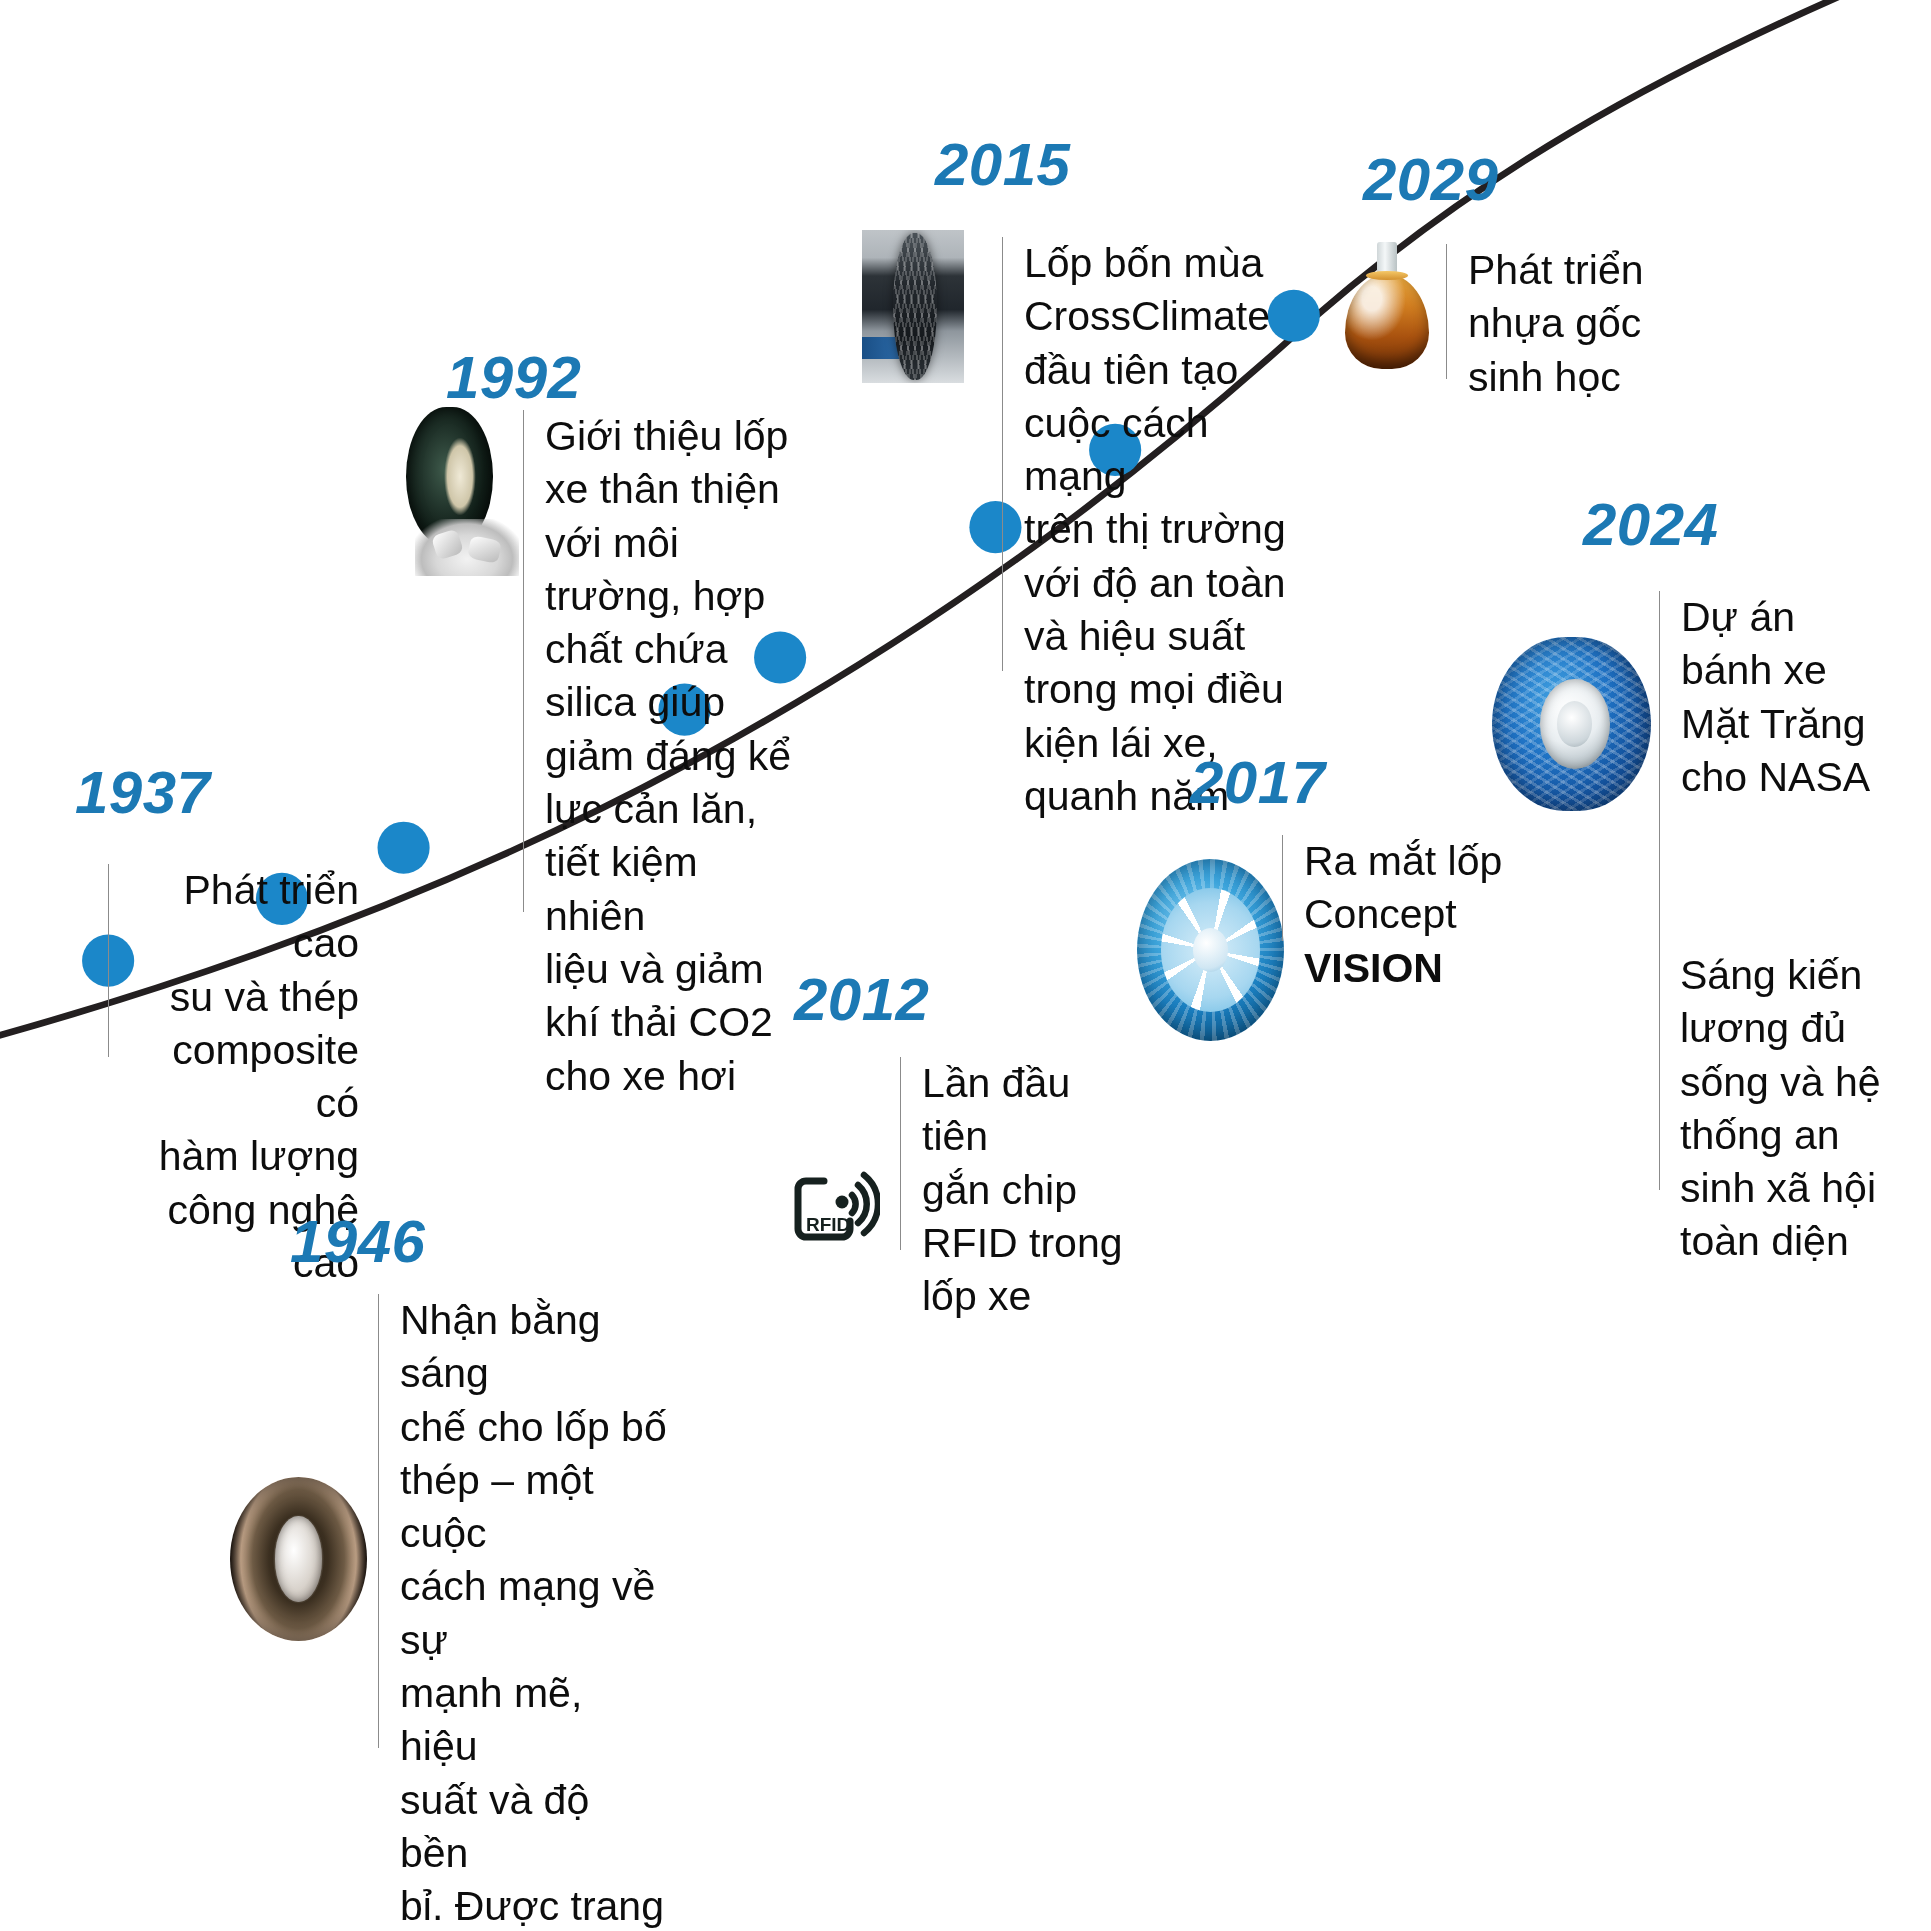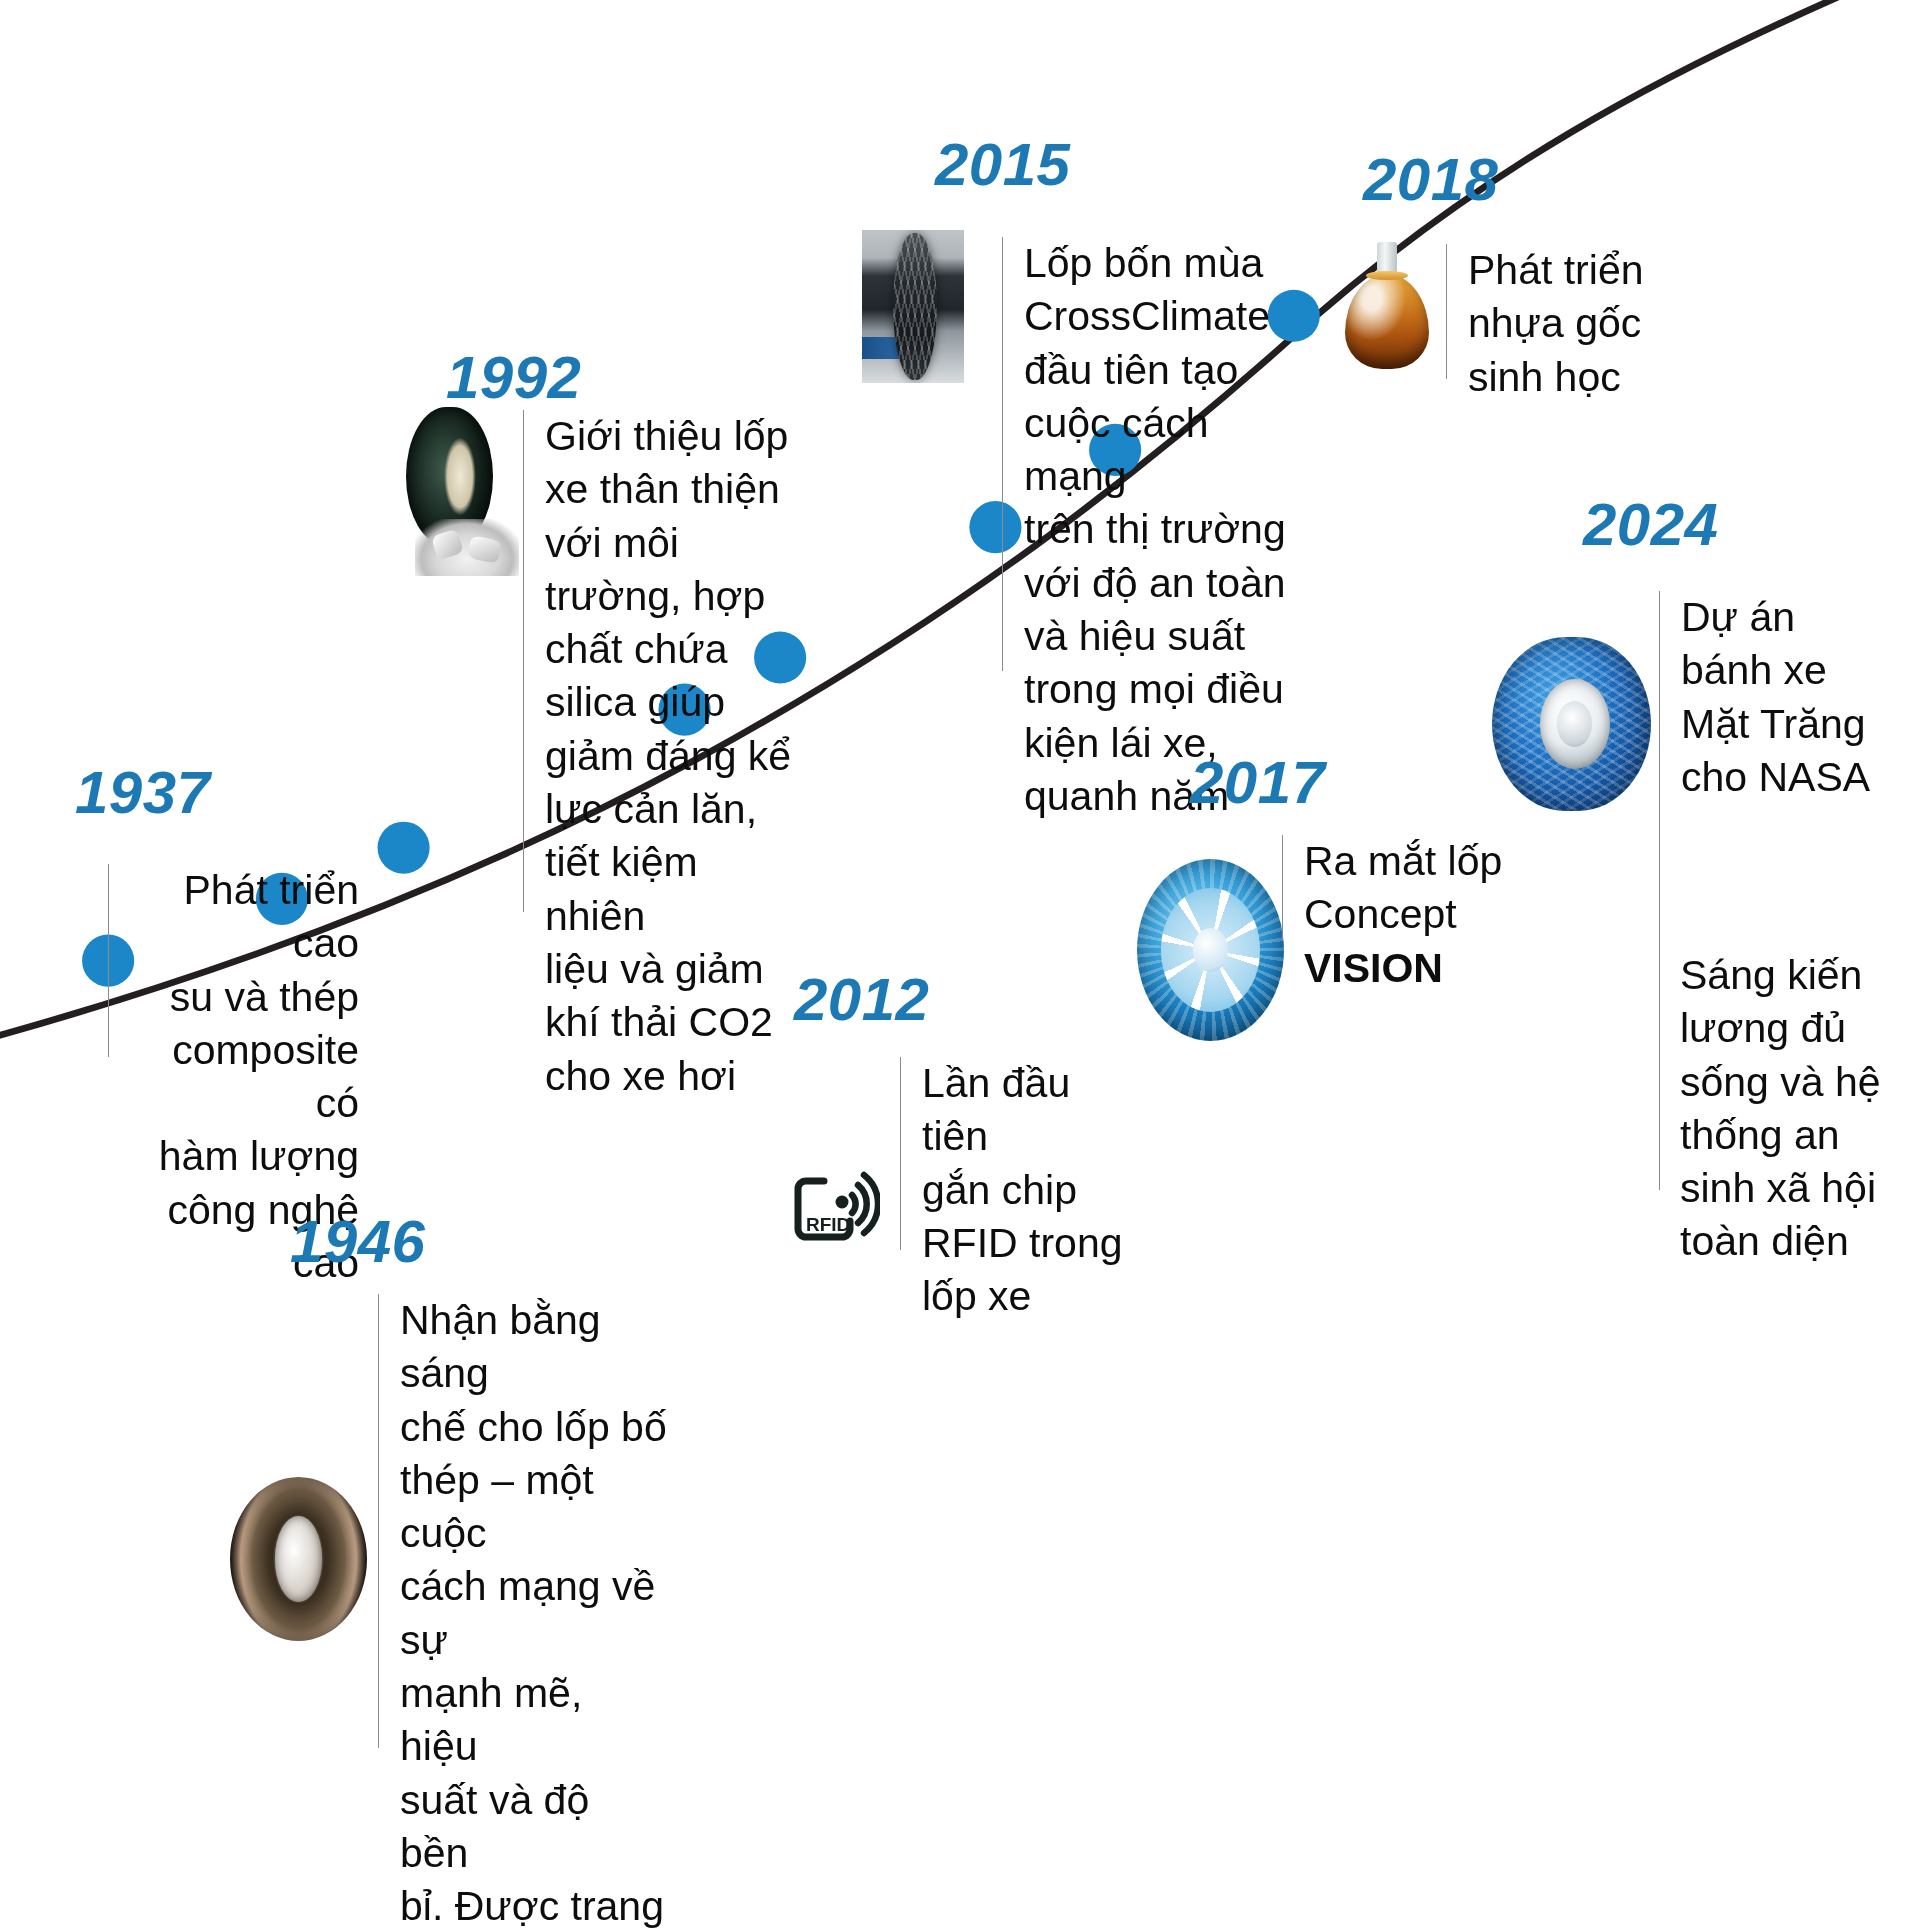--- a/index.html
+++ b/index.html
@@ -284,21 +284,21 @@
   <div class="pic" style="left:1137px; top:859px; width:147px; height:182px;">
     <div class="vision">
         <div class="outer"></div>
         <div class="web"></div>
         <div class="hub"></div>
       </div>
   </div>
   <div class="body-text" style="left:1282px; top:835px; width:280px; height:106px;"><span>Ra mắt lốp
 Concept </span><b>VISION</b></div>
 
-  <div class="year y-md" style="left:1363px; top:150px;">2018</div>
+  <div class="year y-md" style="left:1363px; top:150px;">2029</div>
   <div class="pic" style="left:1334px; top:239px; width:106px; height:133px;">
     <div class="flask">
         <div class="neck"></div>
         <div class="bulb"></div>
         <div class="liquidtop"></div>
       </div>
   </div>
   <div class="body-text" style="left:1446px; top:244px; width:222px; height:135px;">Phát triển
 nhựa gốc
 sinh học</div>

